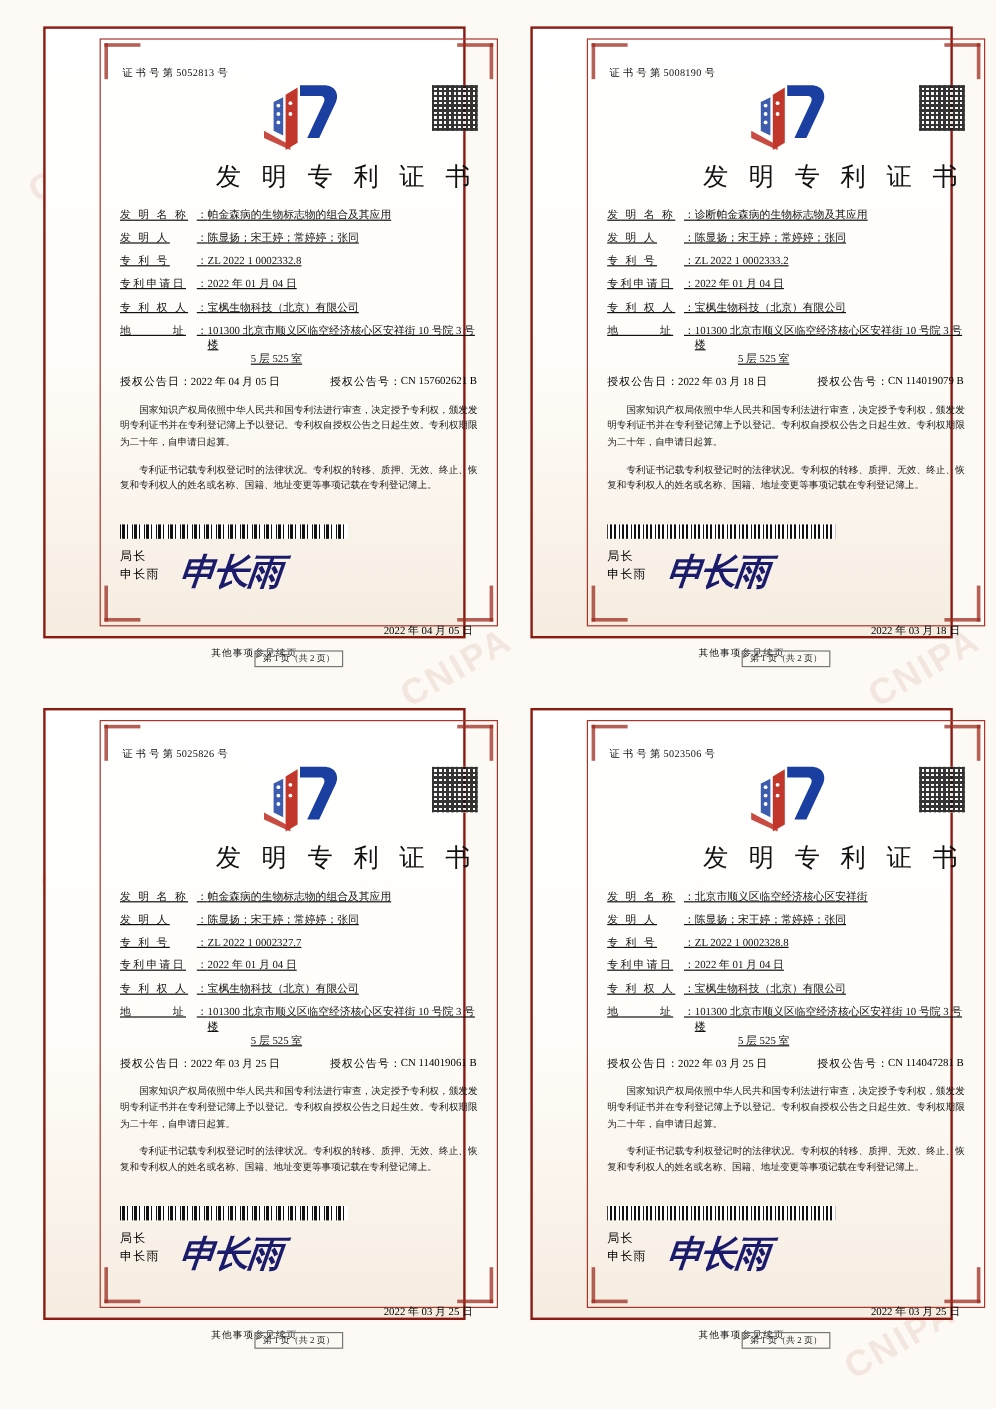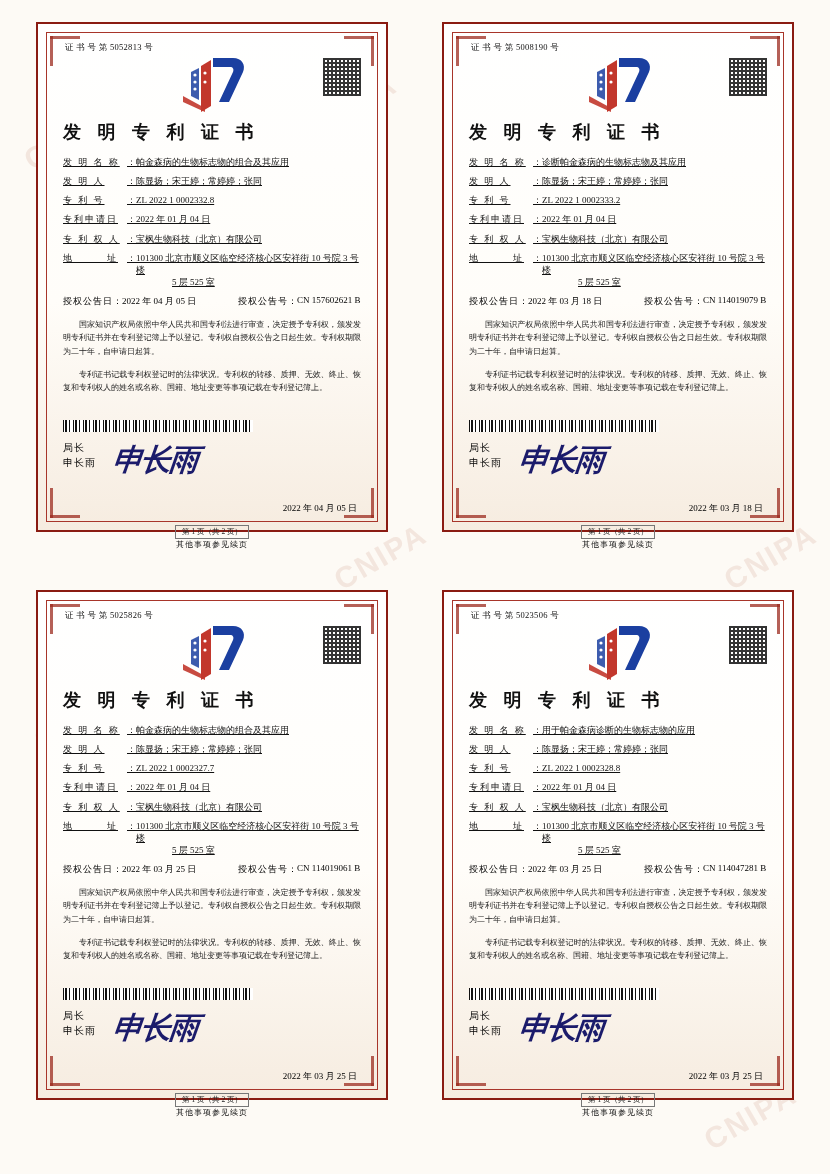--- a/index.html
+++ b/index.html
@@ -44,21 +44,22 @@
     background:linear-gradient(180deg,#ffffff 0%,#fffdf9 55%,#f6ece0 100%);
     border:2px solid #8a1b12;
     box-sizing:border-box;
     padding:8px;
   }
   .cert-inner{
     position:relative;
     width:100%;height:100%;
     border:1px solid #a8352a;
     box-sizing:border-box;
-    padding:9px 16px 8px 16px;
+    padding:22px 16px 8px 16px;
+    margin-left:37px;
   }
   
   .corner{
     position:absolute;width:34px;height:34px;
     border:0;
     pointer-events:none;
   }
   .corner:before,.corner:after{
     content:"";position:absolute;background:#9c2b1f;opacity:.75;
   }
@@ -94,23 +95,23 @@
   .qr{
     position:absolute;right:0;top:2px;
     width:38px;height:38px;
     background:
       repeating-linear-gradient(0deg,#111 0 2px,transparent 2px 4px),
       repeating-linear-gradient(90deg,#111 0 2px,transparent 2px 4px);
     background-color:#fff;
     opacity:.85;
   }
   .title{
-    text-align:left;
-    font-size:18px;
-    font-weight:bold;
+    text-align:right;
+    font-size:21px;
+    font-weight:normal;
     letter-spacing:6px;
     color:#111;
     margin:2px 0 12px 0;
     font-family:"Liberation Serif", serif;
   }
   .field{
     display:flex;
     font-size:9px;
     color:#111;
     margin:0 0 7px 0;
@@ -550,21 +551,21 @@
             <path d="M8 40 L30 52 L30 56 L8 46 Z" fill="#c2372c" opacity="0.9"></path>
           </svg>
           <div class="qr"></div>
         </div>
 
         <div class="title">发 明 专 利 证 书</div>
 
         <div class="field">
           <span class="lbl">发 明 名 称</span>
           <span class="colon">：</span>
-          <span class="val">用于帕金森病诊断的生物标志物的应用</span>
+          <span class="val">北京市顺义区临空经济核心区安祥街</span>
         </div>
         <div class="field">
           <span class="lbl">发 明 人</span>
           <span class="colon">：</span>
           <span class="val">陈显扬；宋王婷；常婷婷；张同</span>
         </div>
         <div class="field">
           <span class="lbl">专 利 号</span>
           <span class="colon">：</span>
           <span class="val">ZL 2022 1 0002328.8</span>

